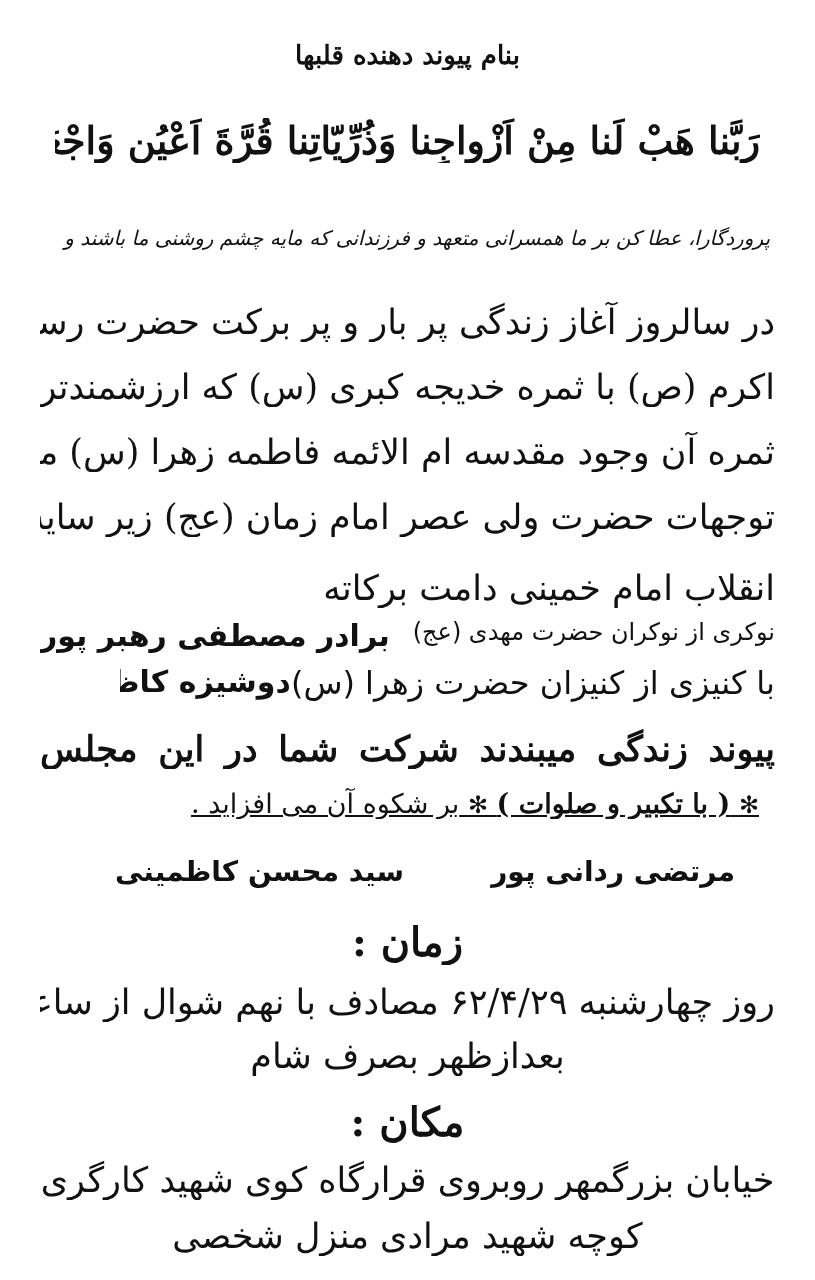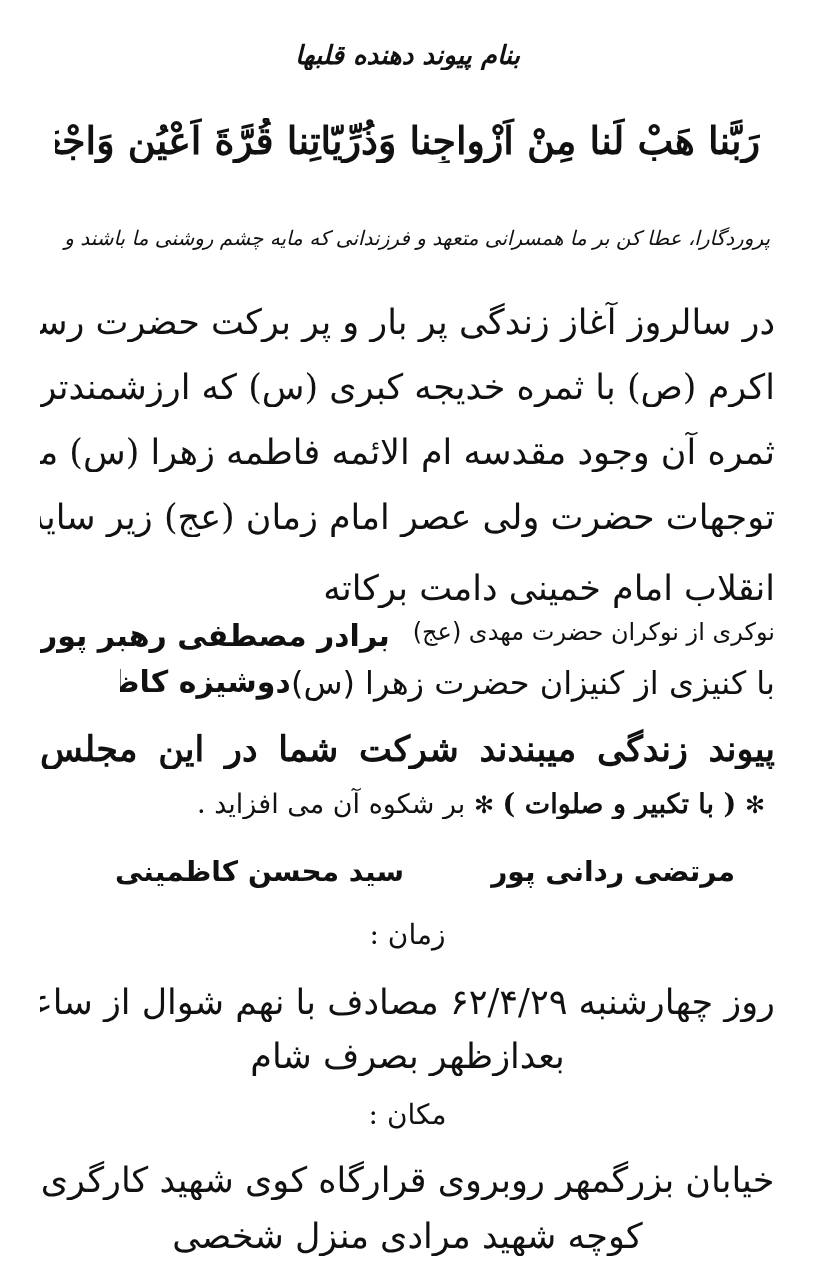--- a/index.html
+++ b/index.html
@@ -7,30 +7,30 @@
       width: 815px; height: 1280px; position: relative; overflow: hidden;
       font-family: "DejaVu Sans", sans-serif; color: #111;
       direction: rtl;
     }
     .line {
       position: absolute; left: 40px; right: 40px;
       white-space: nowrap; overflow: hidden;
     }
     .center { text-align: center; }
     .justify { text-align: justify; text-align-last: justify; }
-    .heading { top: 40px; font-size: 26px; font-weight: bold; font-family: "DejaVu Serif", serif; font-style: italic; }
+    .heading { top: 40px; font-size: 26px; font-weight: bold; font-family: "DejaVu Serif", serif; }
     .verse { top: 118px; font-size: 38px; font-weight: bold; font-family: "DejaVu Serif", serif; letter-spacing: -1px; left: 55px; right: 55px; }
     .translation { top: 226px; font-size: 20px; font-style: italic; font-family: "DejaVu Serif", serif; left: 60px; right: 45px; }
     .body-line { font-size: 35px; font-family: "DejaVu Serif", serif; }
     .bold { font-weight: bold; }
     .l1 { top: 302px; } .l2 { top: 367px; } .l3 { top: 432px; } .l4 { top: 497px; } .l5 { top: 568px; }
     .l6 { top: 618px; } .l7 { top: 664px; }
     .l8 { top: 728px; } .l9 { top: 788px; }
     .names { top: 855px; font-size: 28px; font-weight: bold; left: 115px; right: 80px; display: flex; justify-content: space-between; }
-    .label { font-size: 28px; font-weight: normal; font-family: "DejaVu Serif", serif; }
+    .label { font-size: 40px; font-weight: bold; font-family: "DejaVu Serif", serif; }
     .time-label { top: 918px; }
     .l10 { top: 982px; } .l11 { top: 1036px; }
     .place-label { top: 1098px; }
     .l12 { top: 1160px; } .l13 { top: 1216px; }
     .mixed { display: flex; justify-content: space-between; }
     .mixed .big { font-weight: bold; font-size: 30px; }
     .mixed .small { font-size: 24px; }
     .star { font-size: 24px; }
   </style>
 </head>
@@ -55,21 +55,21 @@
     <span class="big">برادر مصطفی رهبر پور</span>
   </div>
 
   <div class="line l7" style="left:120px; display:flex; justify-content:space-between;">
     <span style="font-size:32px;">با کنیزی از کنیزان حضرت زهرا (س)</span>
     <span style="font-size:30px; font-weight:bold;">دوشیزه کاظمینی</span>
   </div>
 
   <div class="line justify body-line l8" style="font-weight:bold;">پیوند زندگی میبندند شرکت شما در این مجلس</div>
 
-  <div class="line l9" style="font-size:27px; font-family:'DejaVu Serif', serif; right:50px; left:auto;">
+  <div class="line l9" style="font-size:27px; font-family:'DejaVu Serif', serif; right:56px; left:auto;text-decoration:underline;">
     <span class="star">✻</span>
     <span class="bold">( با تکبیر و صلوات )</span>
     <span class="star">✻</span>
     <span>بر شکوه آن می افزاید .</span>
   </div>
 
   <div class="line names">
     <span>مرتضی ردانی پور</span>
     <span>سید محسن کاظمینی</span>
   </div>

